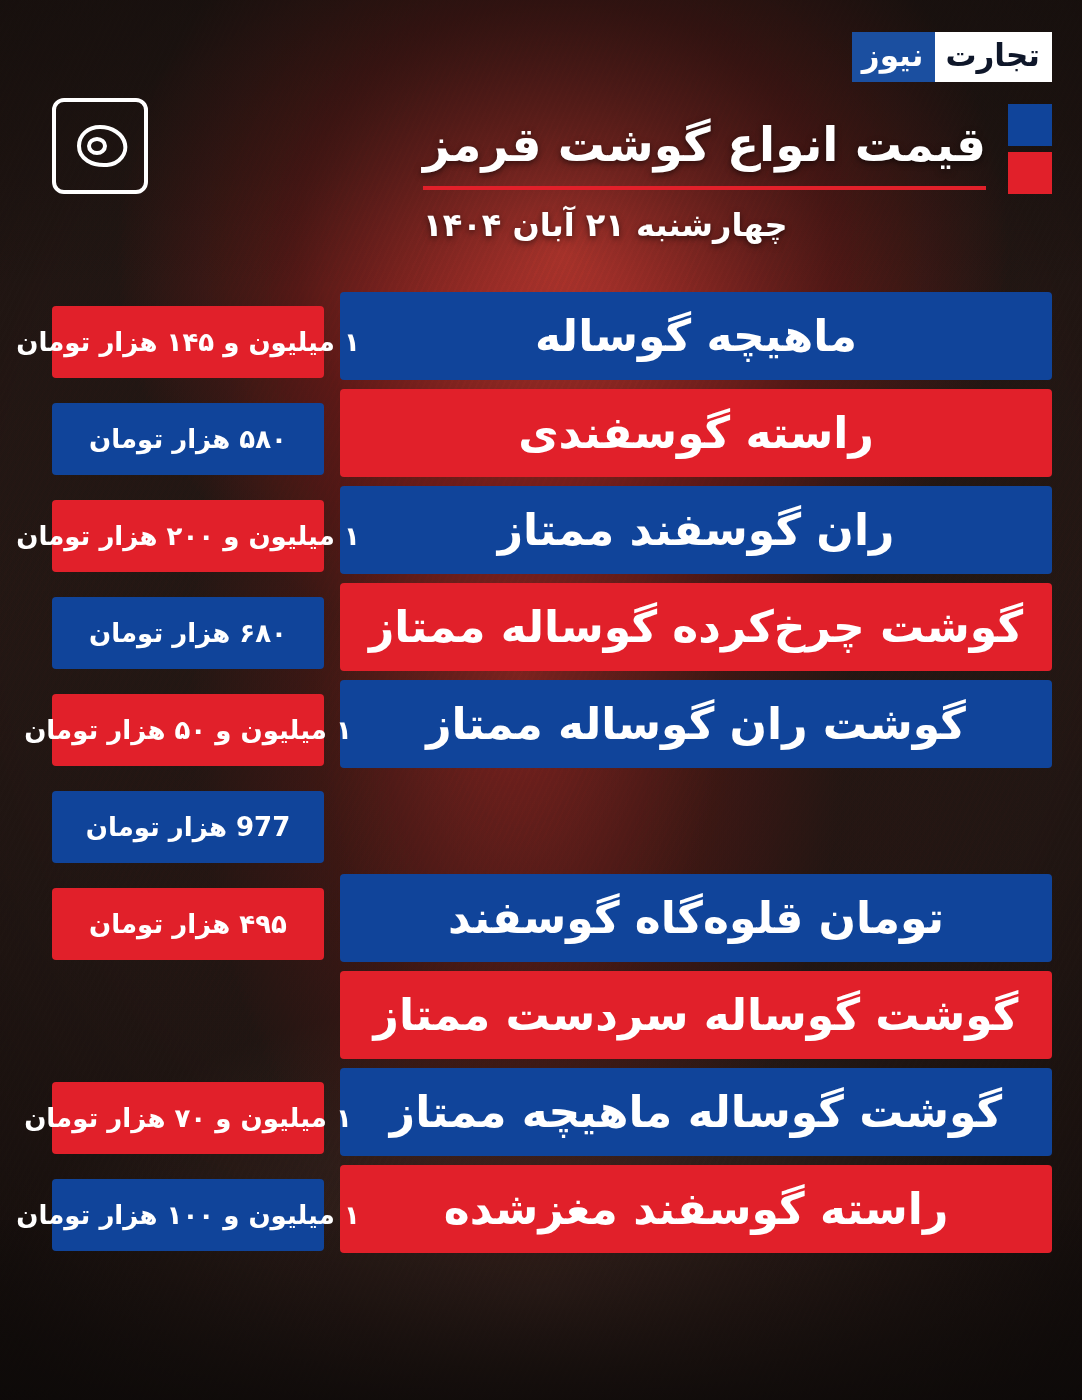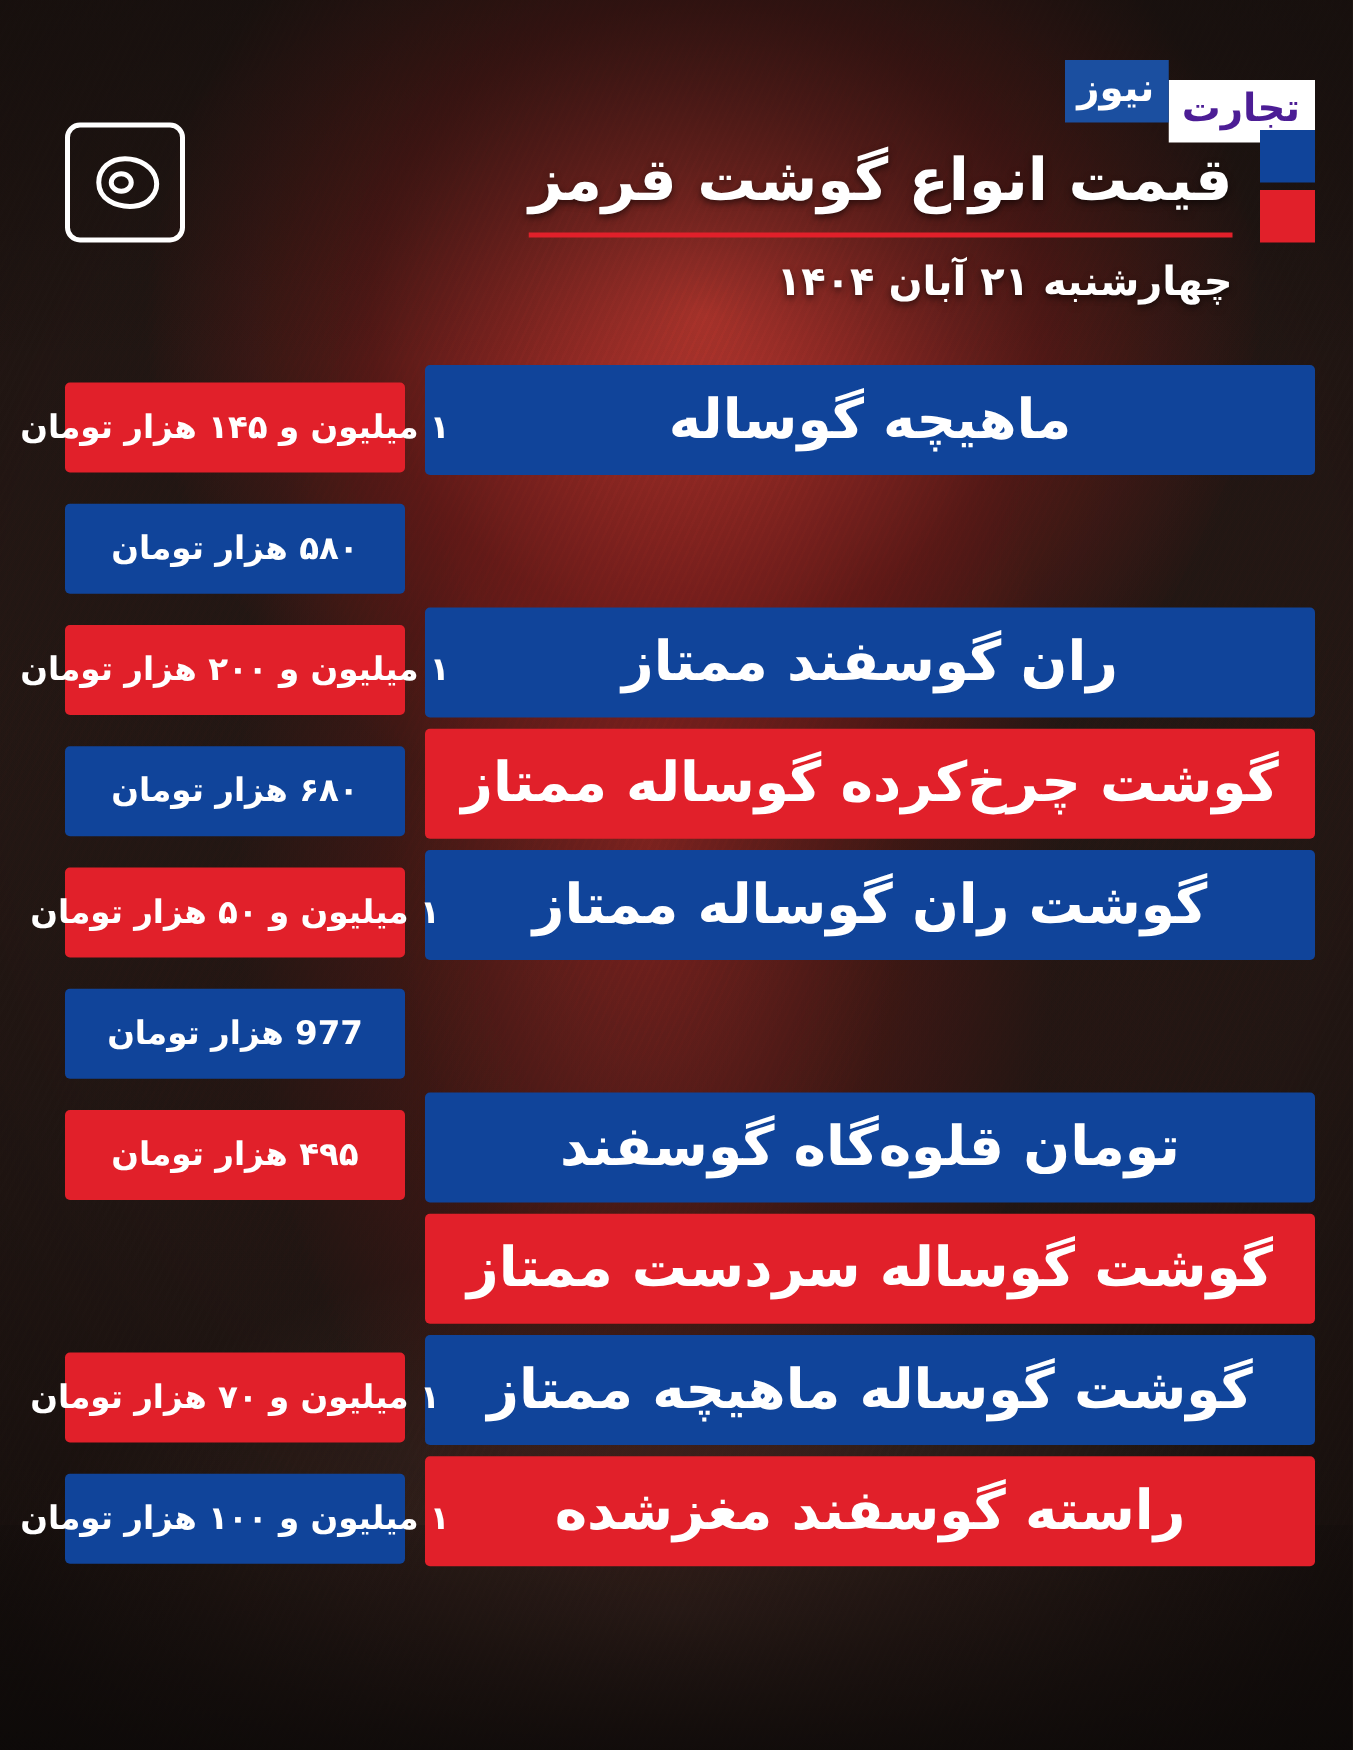--- a/index.html
+++ b/index.html
@@ -59,27 +59,26 @@
     position: absolute;
     top: 32px;
     right: 30px;
     display: flex;
     align-items: center;
     gap: 0;
     direction: rtl;
   }
   #logo .logo-word {
     background: #ffffff;
-    color: #4c1d95;
+    color: #0f172a;
     font-weight: bold;
     font-size: 31px;
     line-height: 1;
     padding: 8px 12px 11px 10px;
     letter-spacing: -1px;
-    margin-top: 32px;
   }
   #logo .logo-word2 {
     background: #1b4fa0;
     color: #ffffff;
     font-weight: bold;
     font-size: 31px;
     line-height: 1;
     padding: 8px 12px 11px 10px;
     letter-spacing: -1px;
   }
@@ -106,21 +105,21 @@
     display: flex;
     align-items: center;
     justify-content: center;
   }
 
   
   #title-block {
     position: absolute;
     top: 118px;
     right: 96px;
-    text-align: right;
+    text-align: left;
     direction: rtl;
   }
   #main-title {
     color: #ffffff;
     font-size: 47px;
     font-weight: bold;
     line-height: 1.15;
     text-shadow: 0 2px 6px rgba(0,0,0,.55);
     white-space: nowrap;
   }
@@ -230,20 +229,23 @@
 <div id="rows">
     <div class="row">
       <div class="name-bar blue-bg">
         <span>ماهیچه گوساله</span>
       </div>
       <div class="price-bar red-bg">
         <span>۱ میلیون و ۱۴۵ هزار تومان</span>
       </div>
     </div>
     <div class="row">
+      <div class="name-bar red-bg">
+        <span>راسته گوسفندی</span>
+      </div>
       <div class="price-bar blue-bg">
         <span>۵۸۰ هزار تومان</span>
       </div>
     </div>
     <div class="row">
       <div class="name-bar blue-bg">
         <span>ران گوسفند ممتاز</span>
       </div>
       <div class="price-bar red-bg">
         <span>۱ میلیون و ۲۰۰ هزار تومان</span>

